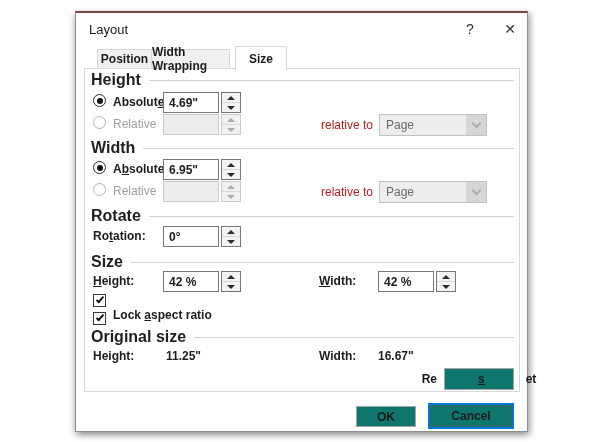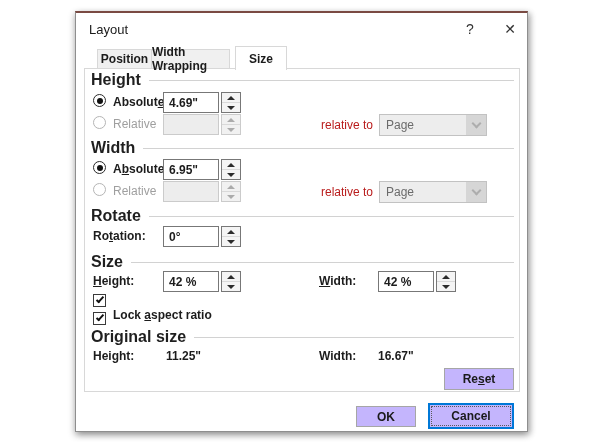--- a/index.html
+++ b/index.html
@@ -64,24 +64,24 @@
 
   .dropdown { position:absolute; width:108px; height:22px; border:1px solid #c2c2c2;
               background:#ededed; display:flex; align-items:stretch; }
   .dropdown .val { flex:1; font-size:12px; color:#6b6b6b; padding-left:6px;
                    display:flex; align-items:center; }
   .dropdown .chev-box { width:20px; background:#d6d6d6; display:flex;
                         align-items:center; justify-content:center; }
   .chev { width:7px; height:7px; border-right:2px solid #adadad; border-bottom:2px solid #adadad;
           transform:rotate(45deg); margin-top:-3px; }
 
-  .btn { position:absolute; background:#c4b5fd; border:1px solid #a6a6a6;
+  .btn { position:absolute; background:#0f766e; border:1px solid #a6a6a6;
          font-size:12px; font-weight:700; color:#1a1a1a; display:flex;
          align-items:center; justify-content:center; cursor:default;
-         font-family:"Liberation Sans",sans-serif; }
+         font-family:"Liberation Sans",sans-serif;gap:41px; }
   .btn-reset  { left:368px; top:355px; width:70px; height:22px; }
   .btn-ok     { left:280px; top:393px; width:60px; height:21px; }
   .btn-cancel { left:352px; top:390px; width:86px; height:26px;
                 border:2px solid #0078d7; outline:1px dotted #5a5a5a; outline-offset:-4px; }
 </style>
 </head>
 <body>
 
 <div class="stage">
   <div class="dialog">

